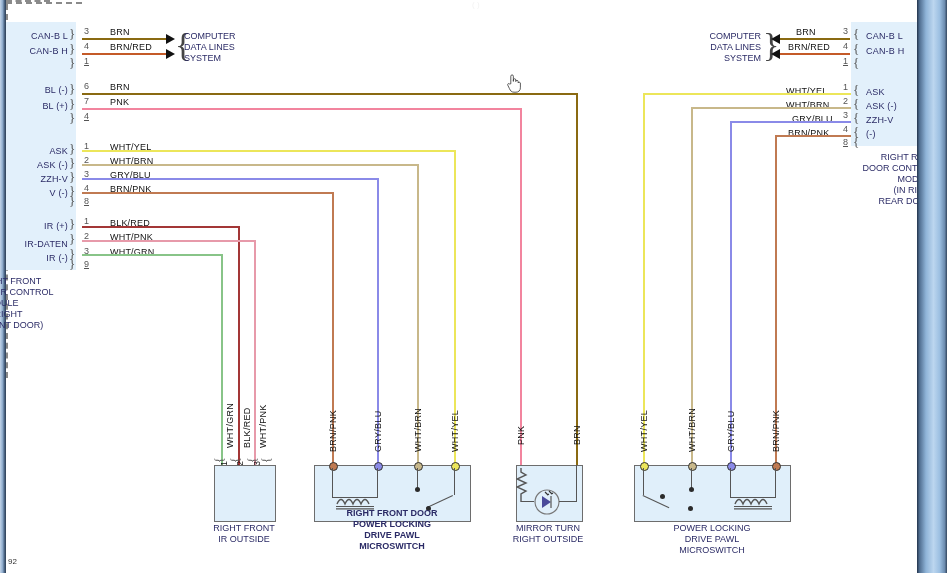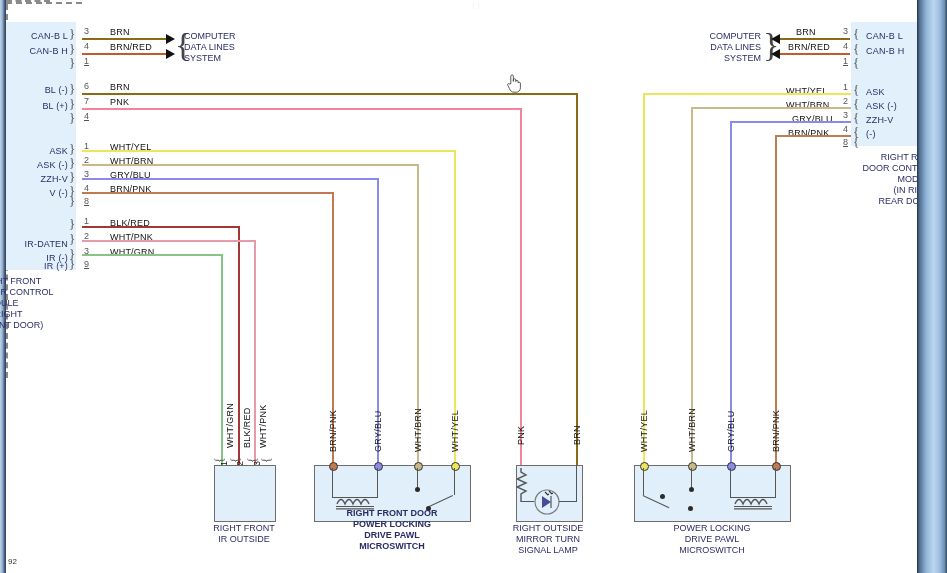--- a/index.html
+++ b/index.html
@@ -141,21 +141,21 @@
 
     <div class="wh" style="left:76px;top:164px;width:337px;border-top-color:#c8b88a;"></div>
     <div class="wv" style="left:411px;top:164px;height:302px;border-left-color:#c8b88a;"></div>
 
     <div class="wh" style="left:76px;top:178px;width:297px;border-top-color:#8a8ae8;"></div>
     <div class="wv" style="left:371px;top:178px;height:288px;border-left-color:#8a8ae8;"></div>
 
     <div class="wh" style="left:76px;top:192px;width:252px;border-top-color:#c07a52;"></div>
     <div class="wv" style="left:326px;top:192px;height:274px;border-left-color:#c07a52;"></div>
 
-    <div class="lbl lbl-r" style="left:0;top:221px;width:62px;margin-top:40px;">IR (+)</div>
+    <div class="lbl lbl-r" style="left:0;top:221px;width:62px;">IR (+)</div>
     <div class="lbl lbl-r" style="left:0;top:239px;width:62px;">IR-DATEN</div>
     <div class="lbl lbl-r" style="left:0;top:253px;width:62px;">IR (-)</div>
     <div class="conn" style="left:63px;top:216px;">}</div>
     <div class="conn" style="left:63px;top:231px;">}</div>
     <div class="conn" style="left:63px;top:246px;">}</div>
     <div class="conn" style="left:63px;top:256px;">}</div>
     <div class="pin" style="left:78px;top:216px;">1</div>
     <div class="pin" style="left:78px;top:231px;">2</div>
     <div class="pin" style="left:78px;top:246px;">3</div>
     <div class="pin pin-u" style="left:78px;top:259px;">9</div>
@@ -296,23 +296,22 @@
     <svg style="position:absolute;left:527px;top:488px;" width="28" height="28">
       <circle cx="14" cy="14" r="12" stroke="#777" stroke-width="1.2" fill="none"></circle>
       <path d="M9 8 L9 20 L18 14 Z" fill="#4a4a9a"></path>
       <line x1="18" y1="8" x2="18" y2="20" stroke="#555" stroke-width="1.2"></line>
       <path d="M12 4 l3 3 M16 3 l3 3" stroke="#333" stroke-width="1.1"></path>
       <path d="M14.5 7 l1.5 -1 M18.5 6 l1.5 -1" stroke="#333" stroke-width="1.1"></path>
     </svg>
     <div class="svline" style="left:570px;top:465px;height:37px;"></div>
     <div class="shline" style="left:553px;top:501px;width:18px;"></div>
     <div class="comptext" style="left:442px;top:523px;">
+      <div>MIRROR TURN</div>
       <div>RIGHT OUTSIDE</div>
-      <div>MIRROR TURN</div>
-      <div>SIGNAL LAMP</div>
     </div>
 
     <div class="vlbl" style="left:633px;top:452px;">WHT/YEL</div>
     <div class="vlbl" style="left:681px;top:452px;">WHT/BRN</div>
     <div class="vlbl" style="left:720px;top:452px;">GRY/BLU</div>
     <div class="vlbl" style="left:765px;top:452px;">BRN/PNK</div>
     <div class="comp" style="left:628px;top:465px;width:155px;height:55px;"></div>
     <div class="node" style="left:634px;top:462px;background:#ece65a;"></div>
     <div class="node" style="left:682px;top:462px;background:#c8b88a;"></div>
     <div class="node" style="left:721px;top:462px;background:#8a8ae8;"></div>

